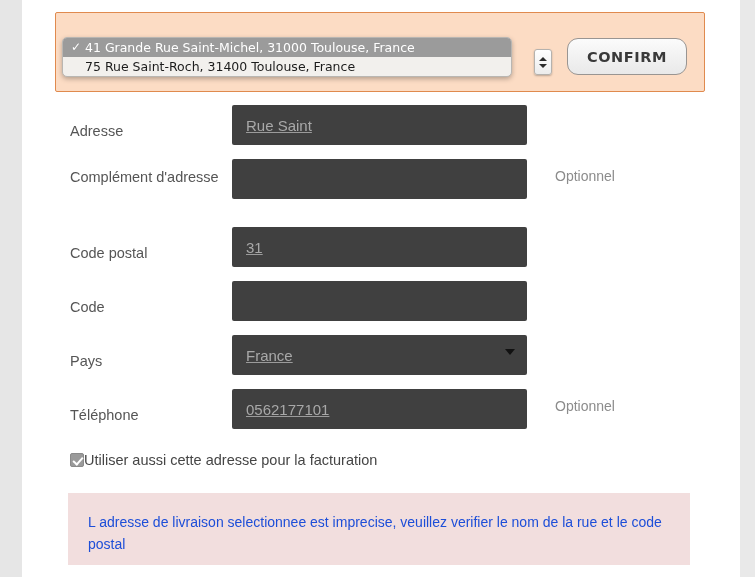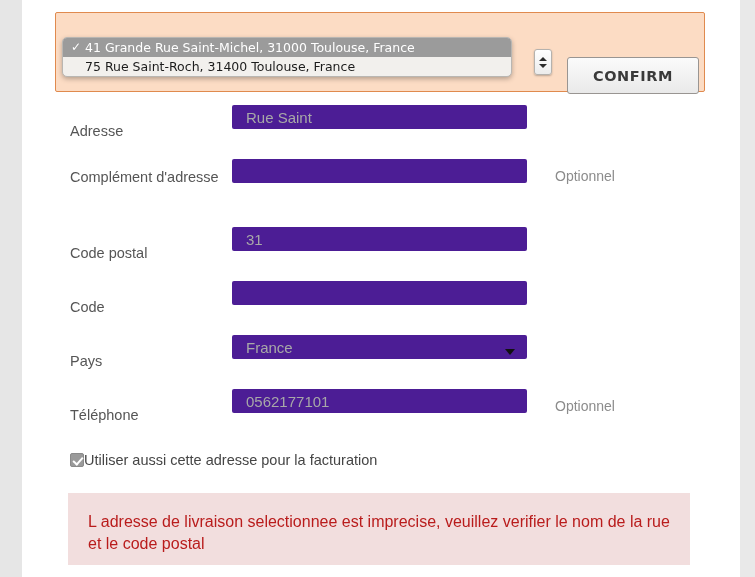--- a/index.html
+++ b/index.html
@@ -97,25 +97,25 @@
   .arrow-dn {
     width: 0; height: 0;
     border-left: 4px solid transparent;
     border-right: 4px solid transparent;
     border-top: 4px solid #2b2b2b;
   }
 
   
   .confirm-btn {
     position: absolute;
-    left: 511px; top: 44px;
-    width: 132px; height: 37px;
+    left: 511px; top: 25px;
+    width: 120px; height: 37px;
     background: linear-gradient(#fbfbfb, #e9e9e9);
     border: 1px solid #999592;
-    border-radius: 3px;
+    border-radius: 11px;
     font-family: "DejaVu Sans", sans-serif;
     font-size: 14.5px;
     font-weight: bold;
     letter-spacing: 0.6px;
     color: #3a3a3a;
     cursor: pointer;
     padding: 0;
   }
 
   
@@ -137,29 +137,30 @@
     color: #555555;
     line-height: 20px;
     margin-top: 7px;
   }
   .label.two-line { top: 6px; }
   .field {
     position: absolute;
     left: 232px;
     top: 5px;
     width: 295px;
-    height: 24px;
-    background: #4c1d95;
+    height: 40px;
+    background: #404040;
     border: none;
     border-radius: 2px;
     font-size: 15px;
     color: #9b9b9b;
     padding: 0 14px;
     font-family: "Liberation Sans", sans-serif;
     outline: none;
+    text-decoration: underline;
   }
   .field::placeholder { color: #a8a8a8; opacity: 1; }
   .optional {
     position: absolute;
     left: 555px;
     top: 14px;
     font-size: 14px;
     color: #8c8c8c;
   }
   .select-caret {
@@ -207,23 +208,23 @@
 
   
   .error-box {
     position: absolute;
     left: 68px; top: 493px;
     width: 622px; height: 72px;
     background: #f2dede;
     padding: 18px 20px 0 20px;
   }
   .error-text {
-    font-size: 16px;
+    font-size: 14px;
     line-height: 22px;
-    color: #b91c1c;
+    color: #1d4ed8;
   }
 </style>
 </head>
 <body>
 
 <div id="root">
 
   <div class="gutter-left"></div>
   <div class="gutter-right"></div>
 

